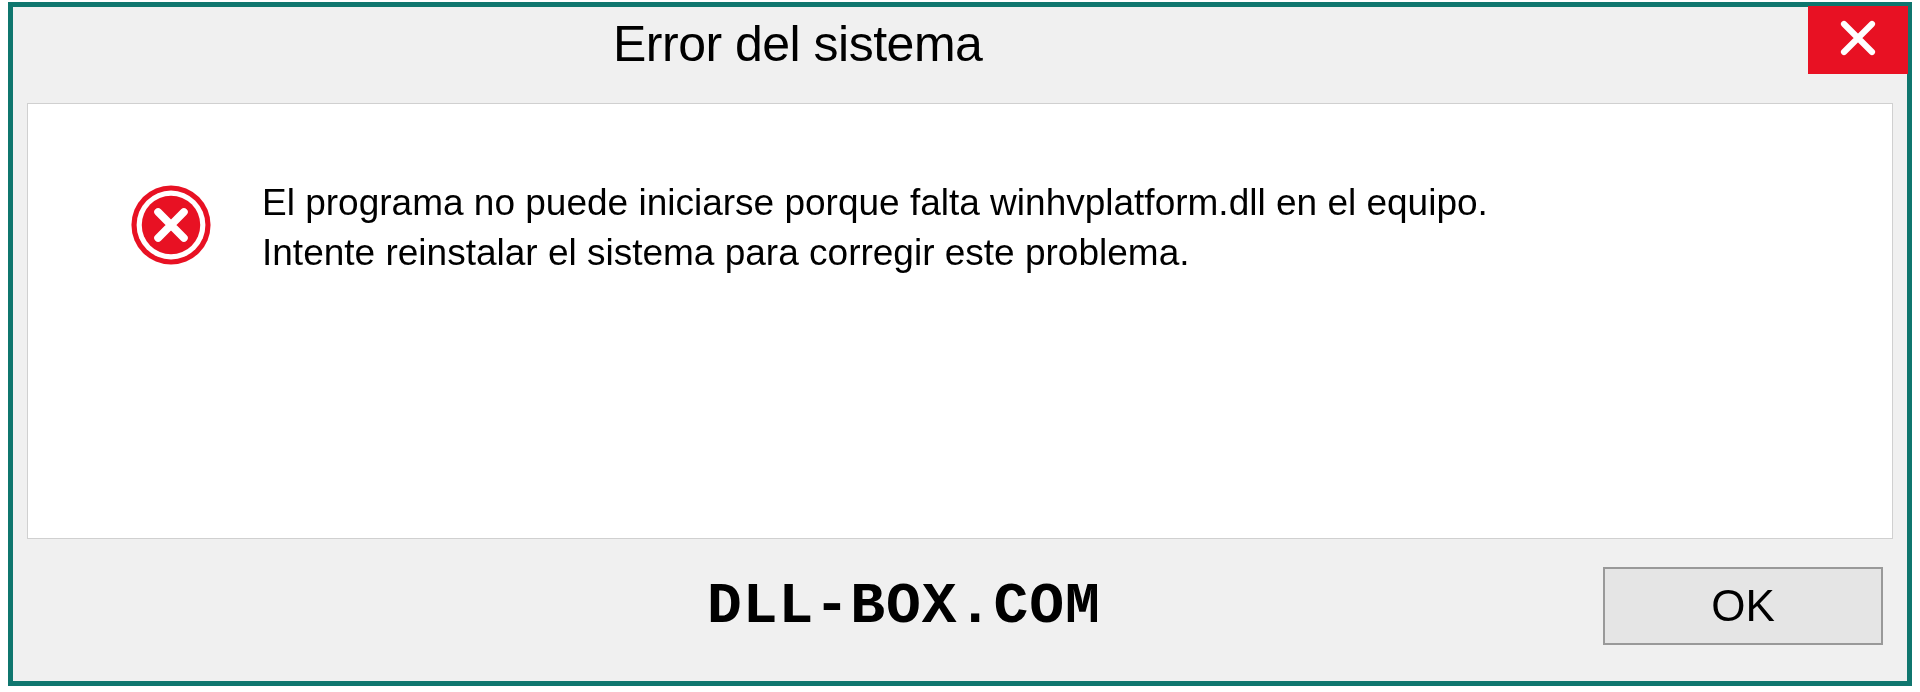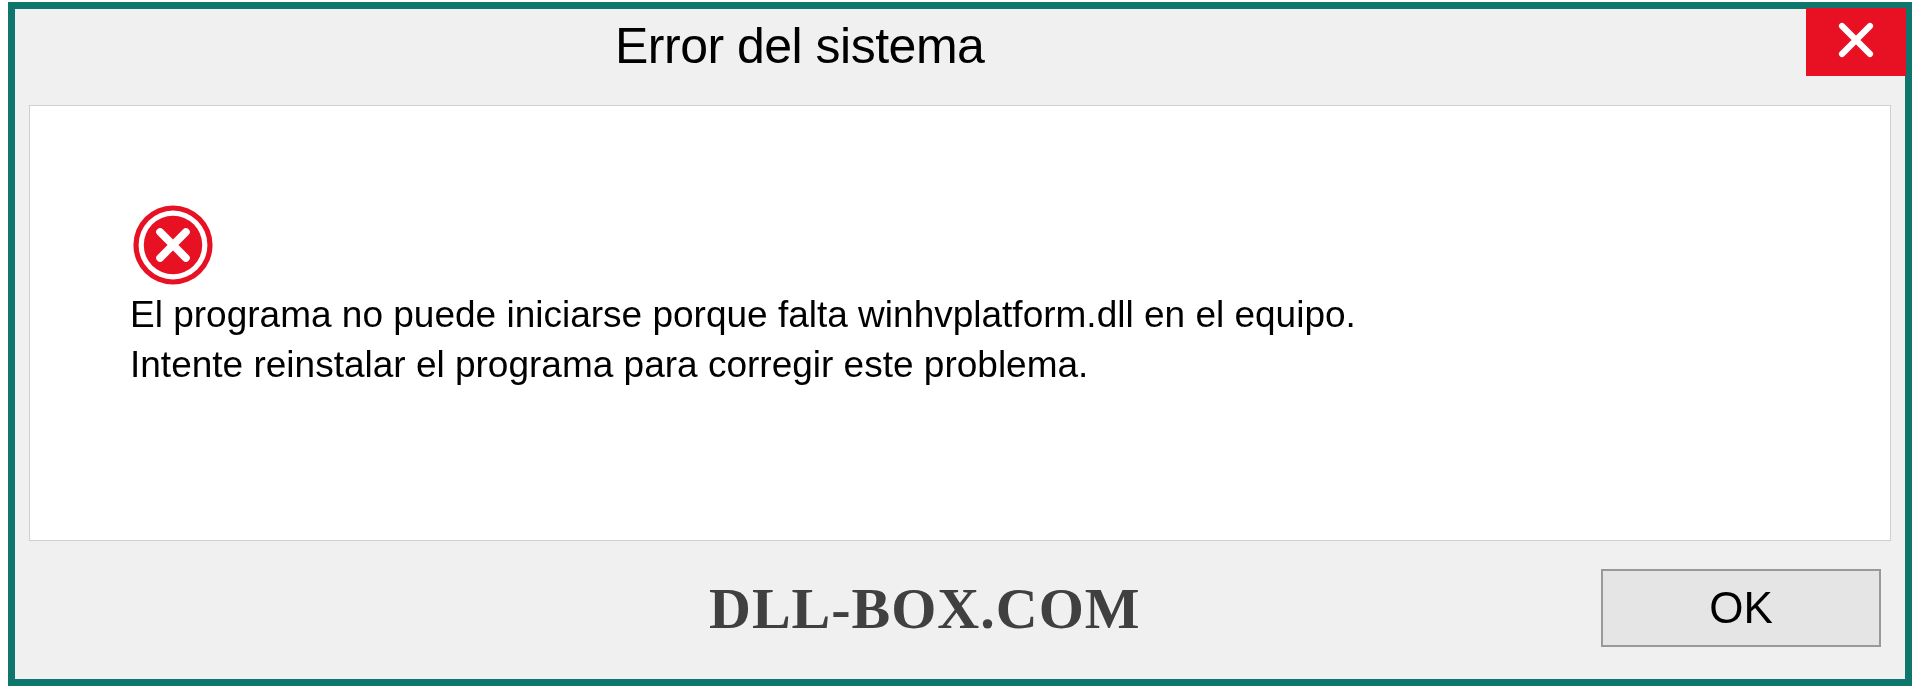--- a/index.html
+++ b/index.html
@@ -16,21 +16,21 @@
       position: relative;
     }
     
     .dialog-window {
       position: absolute;
       left: 8px;
       top: 2px;
       width: 1904px;
       height: 684px;
       background: #f0f0f0;
-      border: 7px solid #0f766e;
+      border: 5px solid #0f766e;
     }
     
     .titlebar {
       display: flex;
       align-items: flex-start;
       justify-content: space-between;
       height: 86px;
       background: #f0f0f0;
     }
     
@@ -60,23 +60,22 @@
       height: 42px;
     }
     
     .content-panel {
       margin: 10px 14px 0 14px;
       background: #fff;
       border: 1px solid #d0d0d0;
       height: 436px;
       display: flex;
       align-items: flex-start;
-      padding-top: 90px;
+      padding-top: 72px;
       padding-left: 100px;
-      flex-direction: column;
     }
     
     .error-icon-wrap {
       width: 86px;
       height: 86px;
       flex-shrink: 0;
       margin-right: 48px;
       margin-top: 6px;
     }
     
@@ -100,23 +99,23 @@
       margin: 12px 14px 0 14px;
       display: flex;
       justify-content: space-between;
       align-items: center;
       height: 110px;
     }
     
     .watermark {
       font-size: 58px;
       font-weight: 800;
-      color: #404040;
+      color: #000000;
       letter-spacing: 1px;
-      font-family: Liberation Serif, serif;
+      font-family: Liberation Mono, monospace;
       padding-left: 680px;
     }
     
     .ok-button {
       width: 280px;
       height: 78px;
       background: #e5e5e5;
       border: 2px solid #999;
       display: flex;
       align-items: center;
@@ -147,21 +146,21 @@
     <div class="error-icon-wrap">
       <svg viewBox="0 0 100 100">
         <circle cx="50" cy="50" r="46" fill="#e81123"></circle>
         <circle cx="50" cy="50" r="40" fill="#fff"></circle>
         <circle cx="50" cy="50" r="34" fill="#e81123"></circle>
         <path d="M35 35 L65 65 M65 35 L35 65" stroke="#fff" stroke-width="9" stroke-linecap="round" fill="none"></path>
       </svg>
     </div>
     <div class="message-block">
       <div class="message-line">El programa no puede iniciarse porque falta winhvplatform.dll en el equipo.</div>
-      <div class="message-line">Intente reinstalar el programa para corregir este problema.</div>
+      <div class="message-line">Intente reinstalar el sistema para corregir este problema.</div>
     </div>
   </div>
 
   <div class="footer">
     <div class="watermark">DLL-BOX.COM</div>
     <div class="ok-button">
       <span>OK</span>
     </div>
   </div>
 

